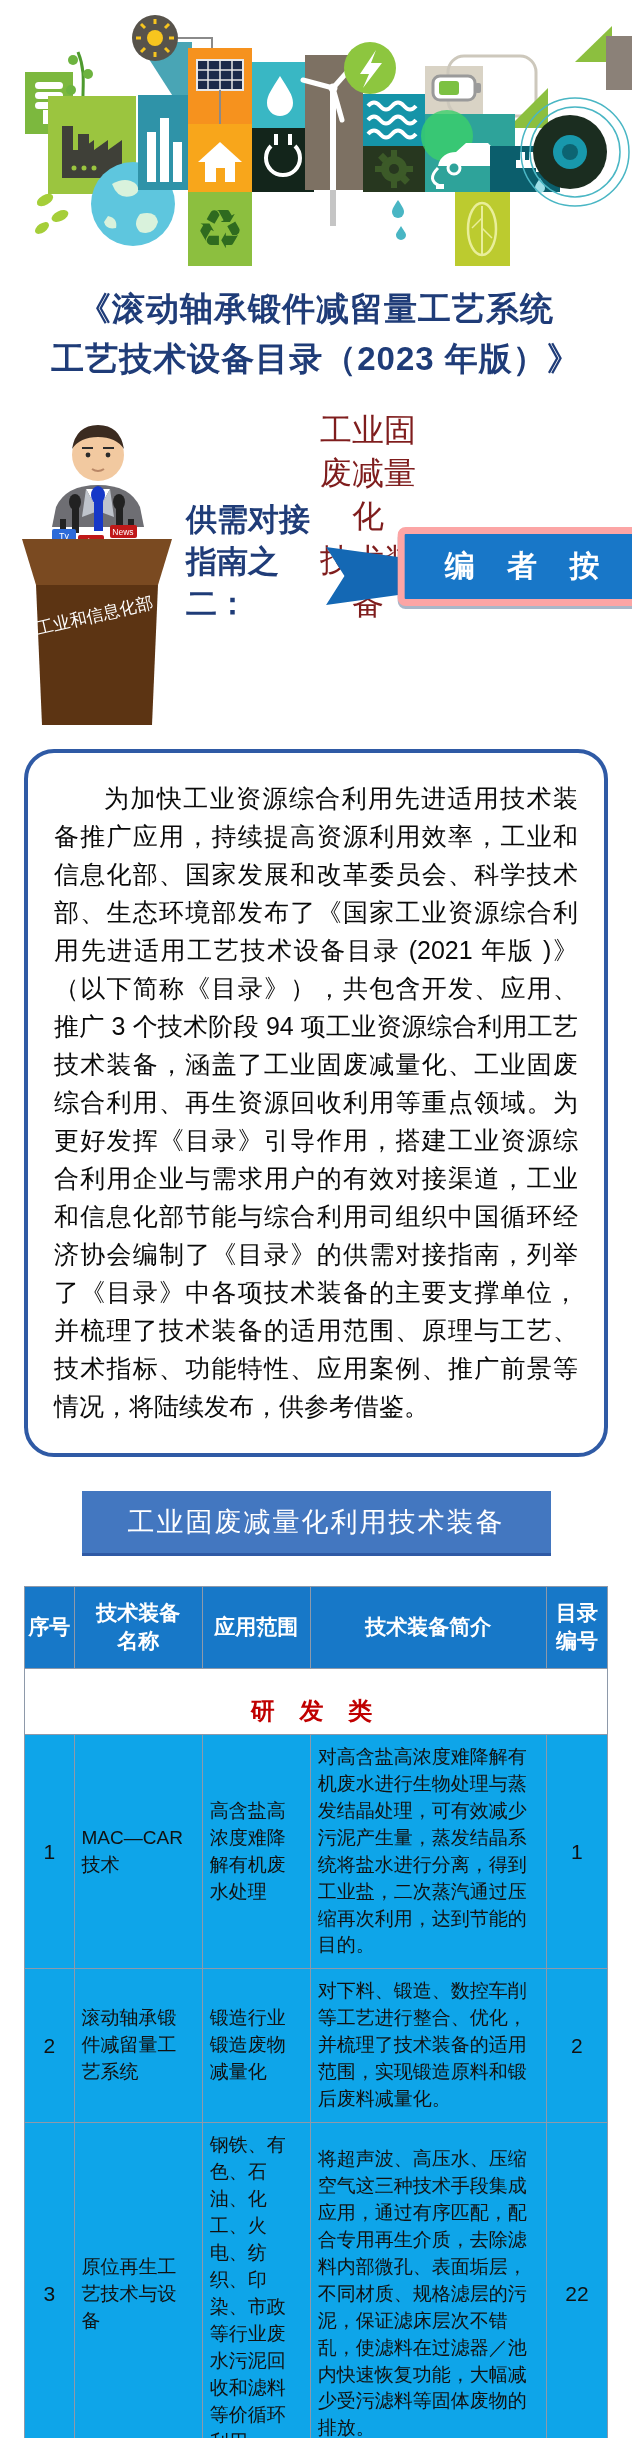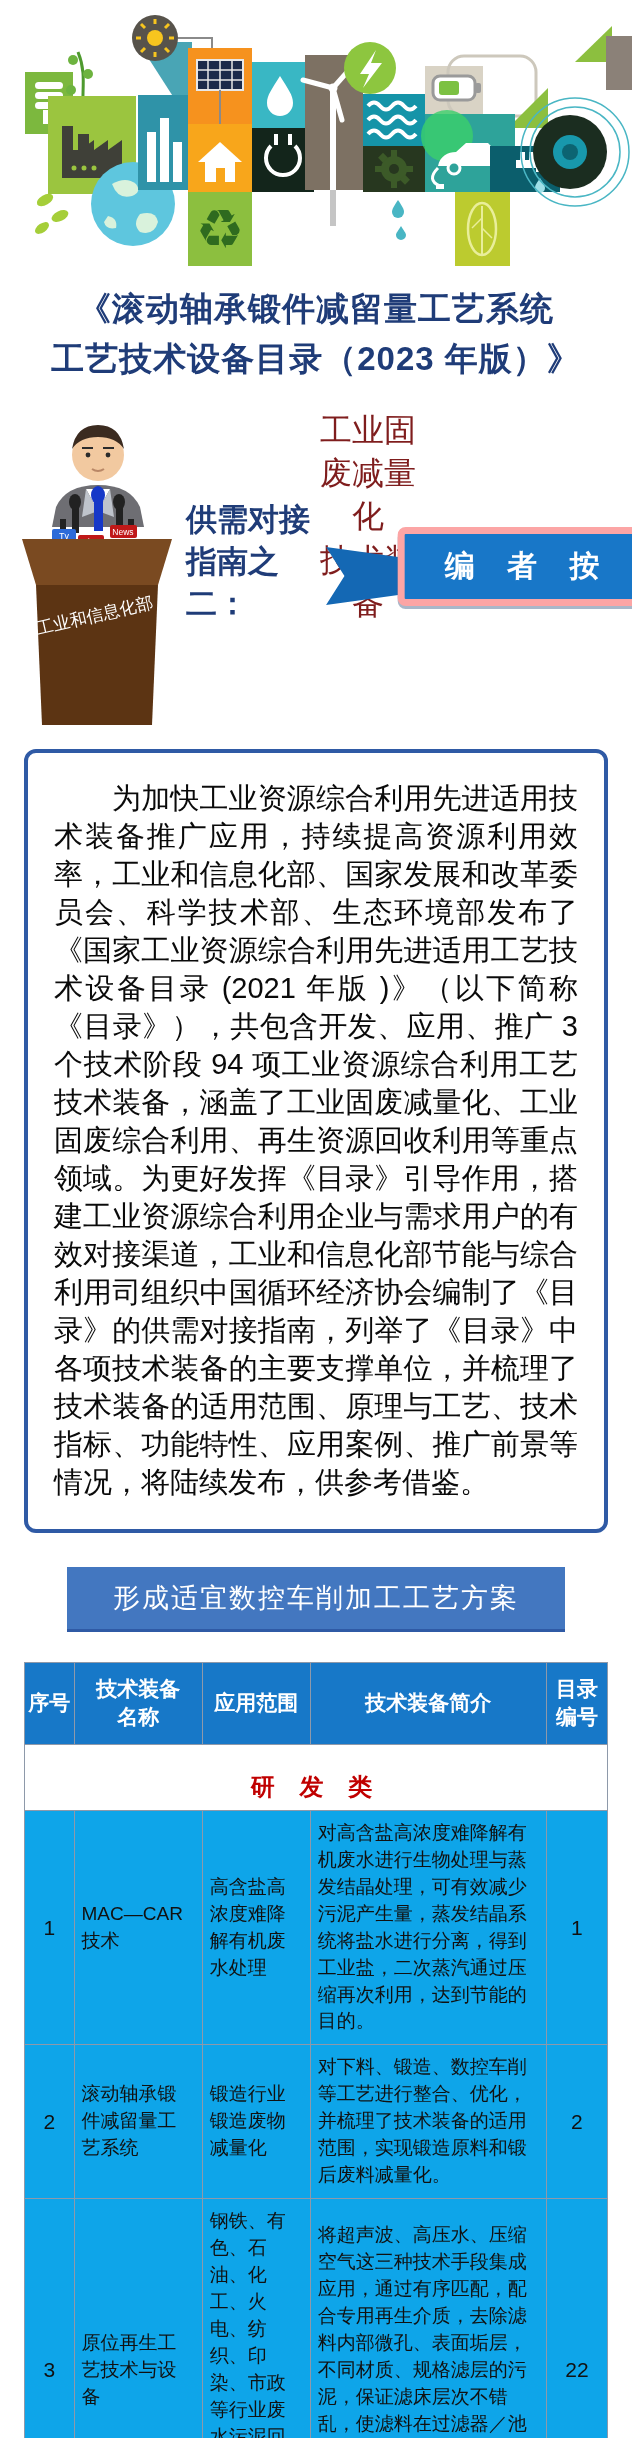--- a/index.html
+++ b/index.html
@@ -28,22 +28,22 @@
     clip-path:polygon(0 0,100% 22%,100% 78%,0 100%,20% 50%);}
   .ribbon-tail.right{right:calc(50% - 196px);
     clip-path:polygon(100% 0,0 22%,0 78%,100% 100%,80% 50%);}
   .ribbon-label{position:absolute;left:50%;top:6px;transform:translateX(-50%);
     background:#1877C8;border:7px solid #fca5a5;border-radius:8px;
     color:#fff;font-size:30px;font-weight:bold;letter-spacing:12px;
     padding:12px 28px 12px 40px;white-space:nowrap;
     box-shadow:0 3px 0 rgba(8,50,100,.35);}
 
   
-  .note-box{margin:20px 24px 0;border:4px solid #2F5AA5;border-radius:12px;
-    padding:26px 26px 28px;font-size:29px;line-height:38px;color:#0a0a0a;
+  .note-box{margin:20px 24px 0;border:4px solid #2F5AA5;border-radius:30px;
+    padding:26px 26px 28px;font-size:25px;line-height:38px;color:#0a0a0a;
     text-align:justify;}
   .note-box p{margin:0;text-indent:2em;}
 
   
   .section-bar{margin:34px auto 8px;width:fit-content;background:#4377C0;
     color:#fff;font-size:27px;padding:13px 46px;letter-spacing:2px;
     border-bottom:3px solid #2F5AA5;}
 
   
   .tbl-wrap{margin:30px 24px 0;}
@@ -314,21 +314,21 @@
         <div class="ribbon-tail right"></div>
         <div class="ribbon-label">编 者 按</div>
       </div>
     </div>
   </div>
 
   <div class="note-box">
     <p>为加快工业资源综合利用先进适用技术装备推广应用，持续提高资源利用效率，工业和信息化部、国家发展和改革委员会、科学技术部、生态环境部发布了《国家工业资源综合利用先进适用工艺技术设备目录 (2021 年版 )》（以下简称《目录》），共包含开发、应用、推广 3 个技术阶段 94 项工业资源综合利用工艺技术装备，涵盖了工业固废减量化、工业固废综合利用、再生资源回收利用等重点领域。为更好发挥《目录》引导作用，搭建工业资源综合利用企业与需求用户的有效对接渠道，工业和信息化部节能与综合利用司组织中国循环经济协会编制了《目录》的供需对接指南，列举了《目录》中各项技术装备的主要支撑单位，并梳理了技术装备的适用范围、原理与工艺、技术指标、功能特性、应用案例、推广前景等情况，将陆续发布，供参考借鉴。</p>
   </div>
 
-  <div class="section-bar">形成适宜数控车削加工工艺方案</div>
+  <div class="section-bar">工业固废减量化利用技术装备</div>
 
 
   <div class="tbl-wrap">
     <table>
       <colgroup>
         <col style="width:8.5%">
           <col style="width:22%">
           <col style="width:18.5%">
         <col style="width:40.5%">
           <col style="width:10.5%">

